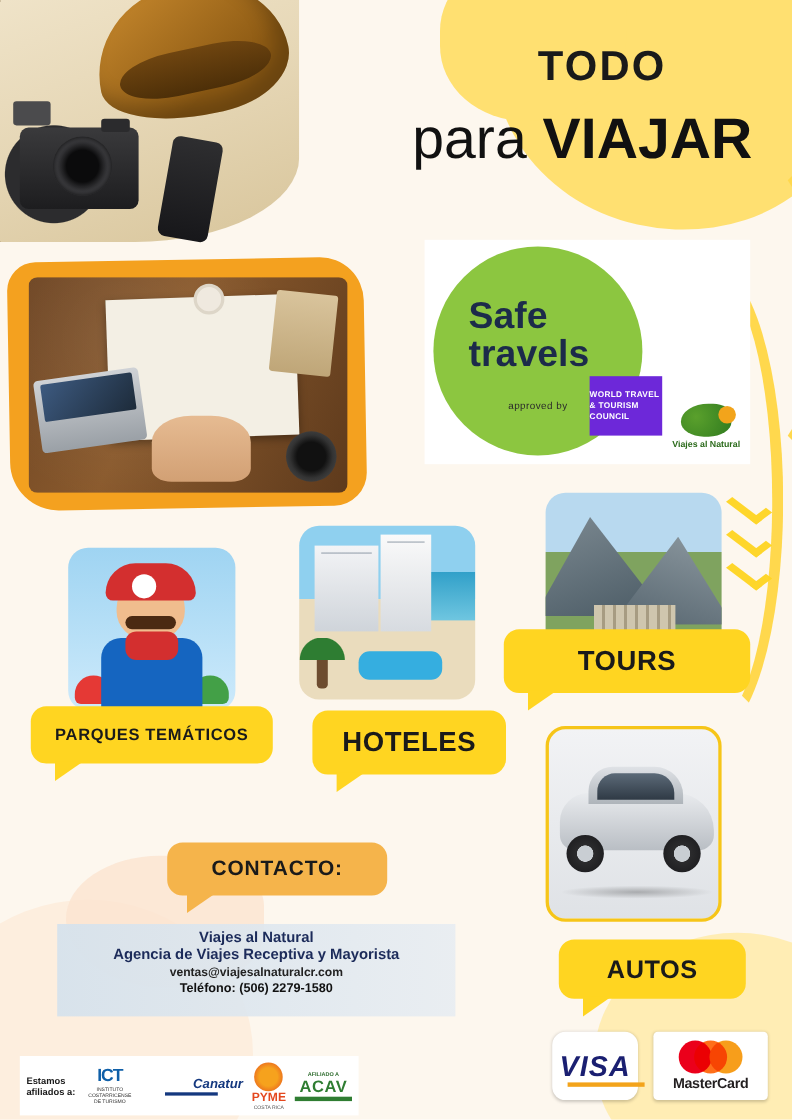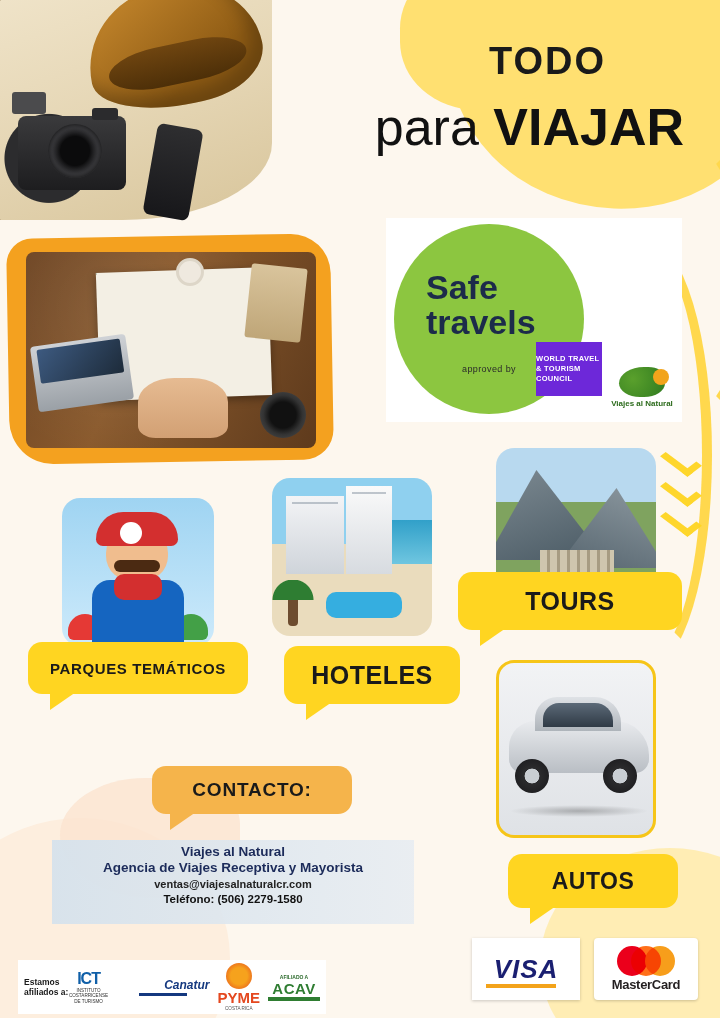--- a/index.html
+++ b/index.html
@@ -407,32 +407,32 @@
   .lg { display:flex; flex-direction:column; align-items:center; }
   .lg .mark { font-weight:700; }
   .lg-ict .mark { color:#0f5fa8; font-size: 16px; letter-spacing:-1px; }
   .lg-ict .sub { font-size: 4.6px; color:#333; max-width:46px; text-align:center; line-height:1.15;}
   .lg-canatur .mark { color:#14387f; font-size: 12px; font-style:italic;margin-left:48px; }
   .lg-canatur .bar { width: 48px; height: 3px; background:#14387f; margin-top:1px;}
   .lg-pyme .sun {
     width: 26px; height: 26px; border-radius:50%;
     background: radial-gradient(circle,#f6a21d 45%, #e4481f 100%);
   }
-  .lg-pyme .mark { color:#e4481f; font-size: 15px; }
+  .lg-pyme .mark { color:#e4481f; font-size: 11px; }
   .lg-pyme .sub { font-size: 4.6px; color:#555; }
   .lg-acav { background:#fff; text-align:center; }
   .lg-acav .top { font-size: 5px; color:#2d6b2d; font-weight:700; }
   .lg-acav .mark { color:#2f7d32; font-size: 15px; letter-spacing: .5px; }
   .lg-acav .bar { width: 52px; height: 4px; background:#2f7d32; }
 
   
   .pay { position:absolute; bottom: 18px; z-index:6; }
   .visa {
-    right: 140px; width: 108px; height: 62px; background:#fff;
-    border-radius: 0; display:flex; align-items:center; justify-content:center;
+    right: 140px; width: 78px; height: 62px; background:#fff;
+    border-radius: 12px; display:flex; align-items:center; justify-content:center;
     box-shadow: 0 1px 3px rgba(0,0,0,.2);
   }
   .visa .word {
     font-size: 26px; font-weight:700; font-style:italic; color:#1a1f71; letter-spacing:1px;
   }
   .visa .ul { position:absolute; bottom: 12px; left: 14px; width: 70px; height: 4px; background:#f3a31a; }
   .mc {
     right: 22px; width: 104px; height: 62px; background:#fff;
     border-radius: 4px; display:flex; flex-direction:column; align-items:center; justify-content:center;
     box-shadow: 0 1px 3px rgba(0,0,0,.2);

